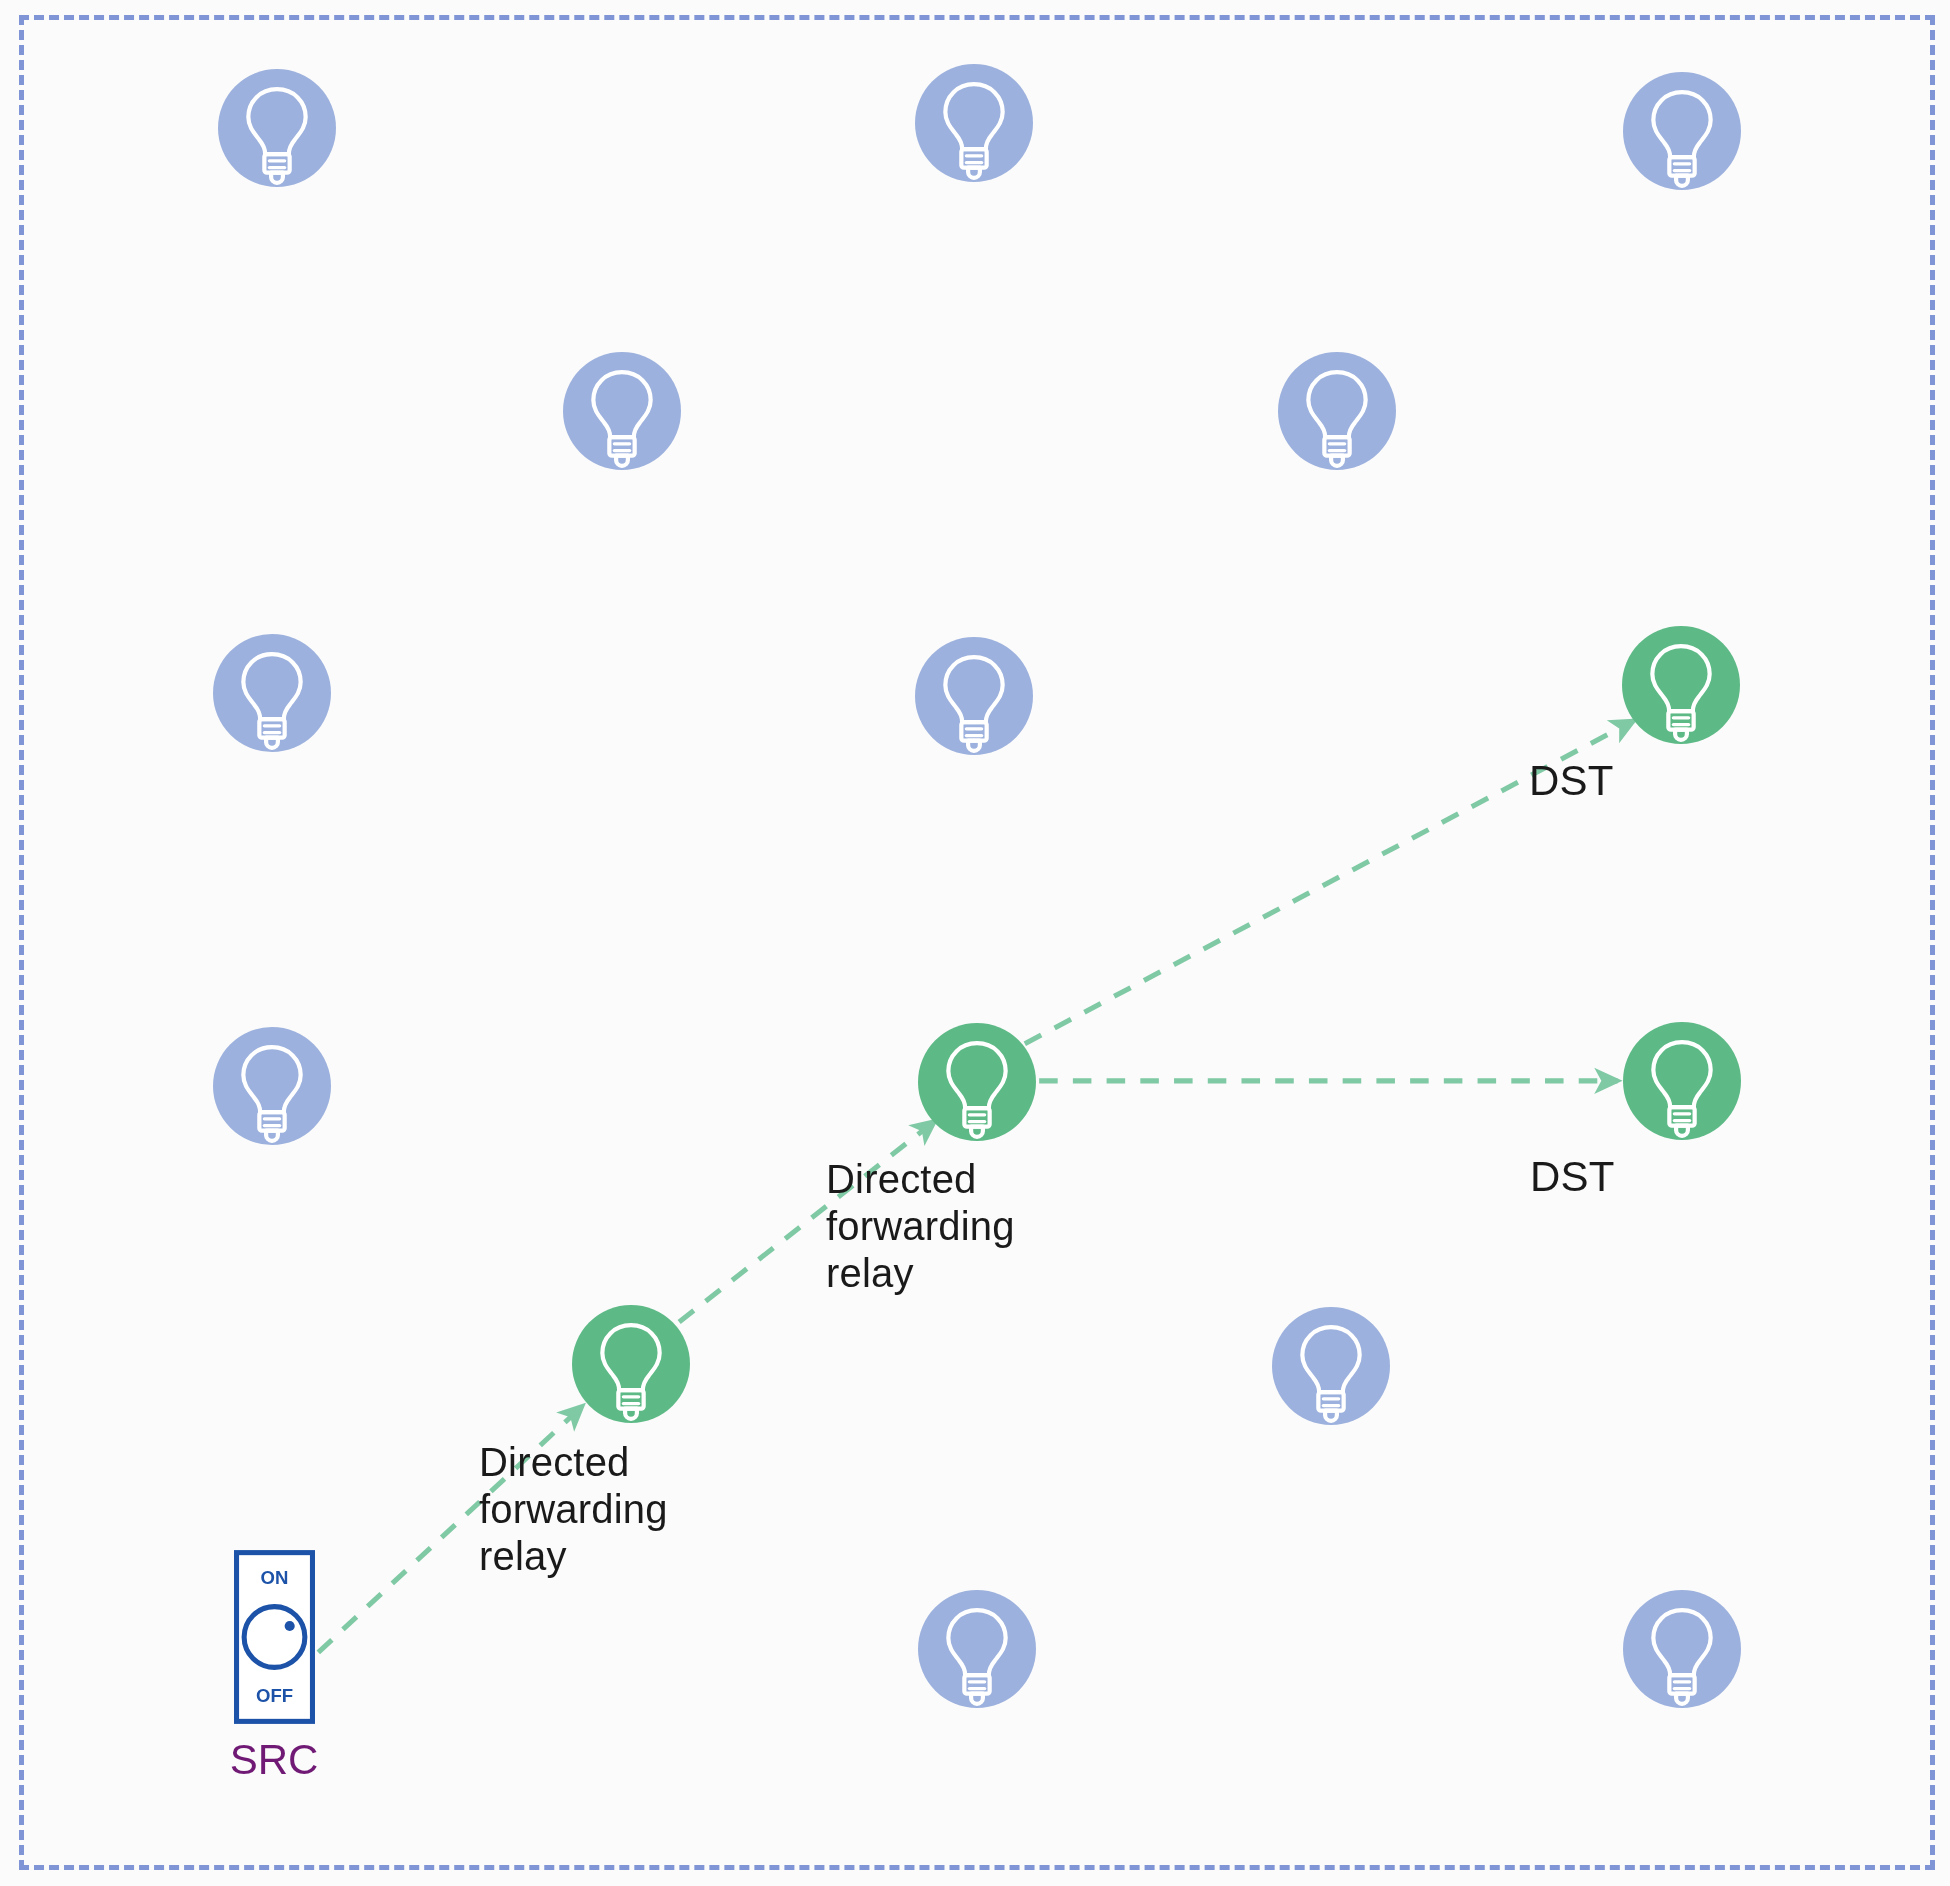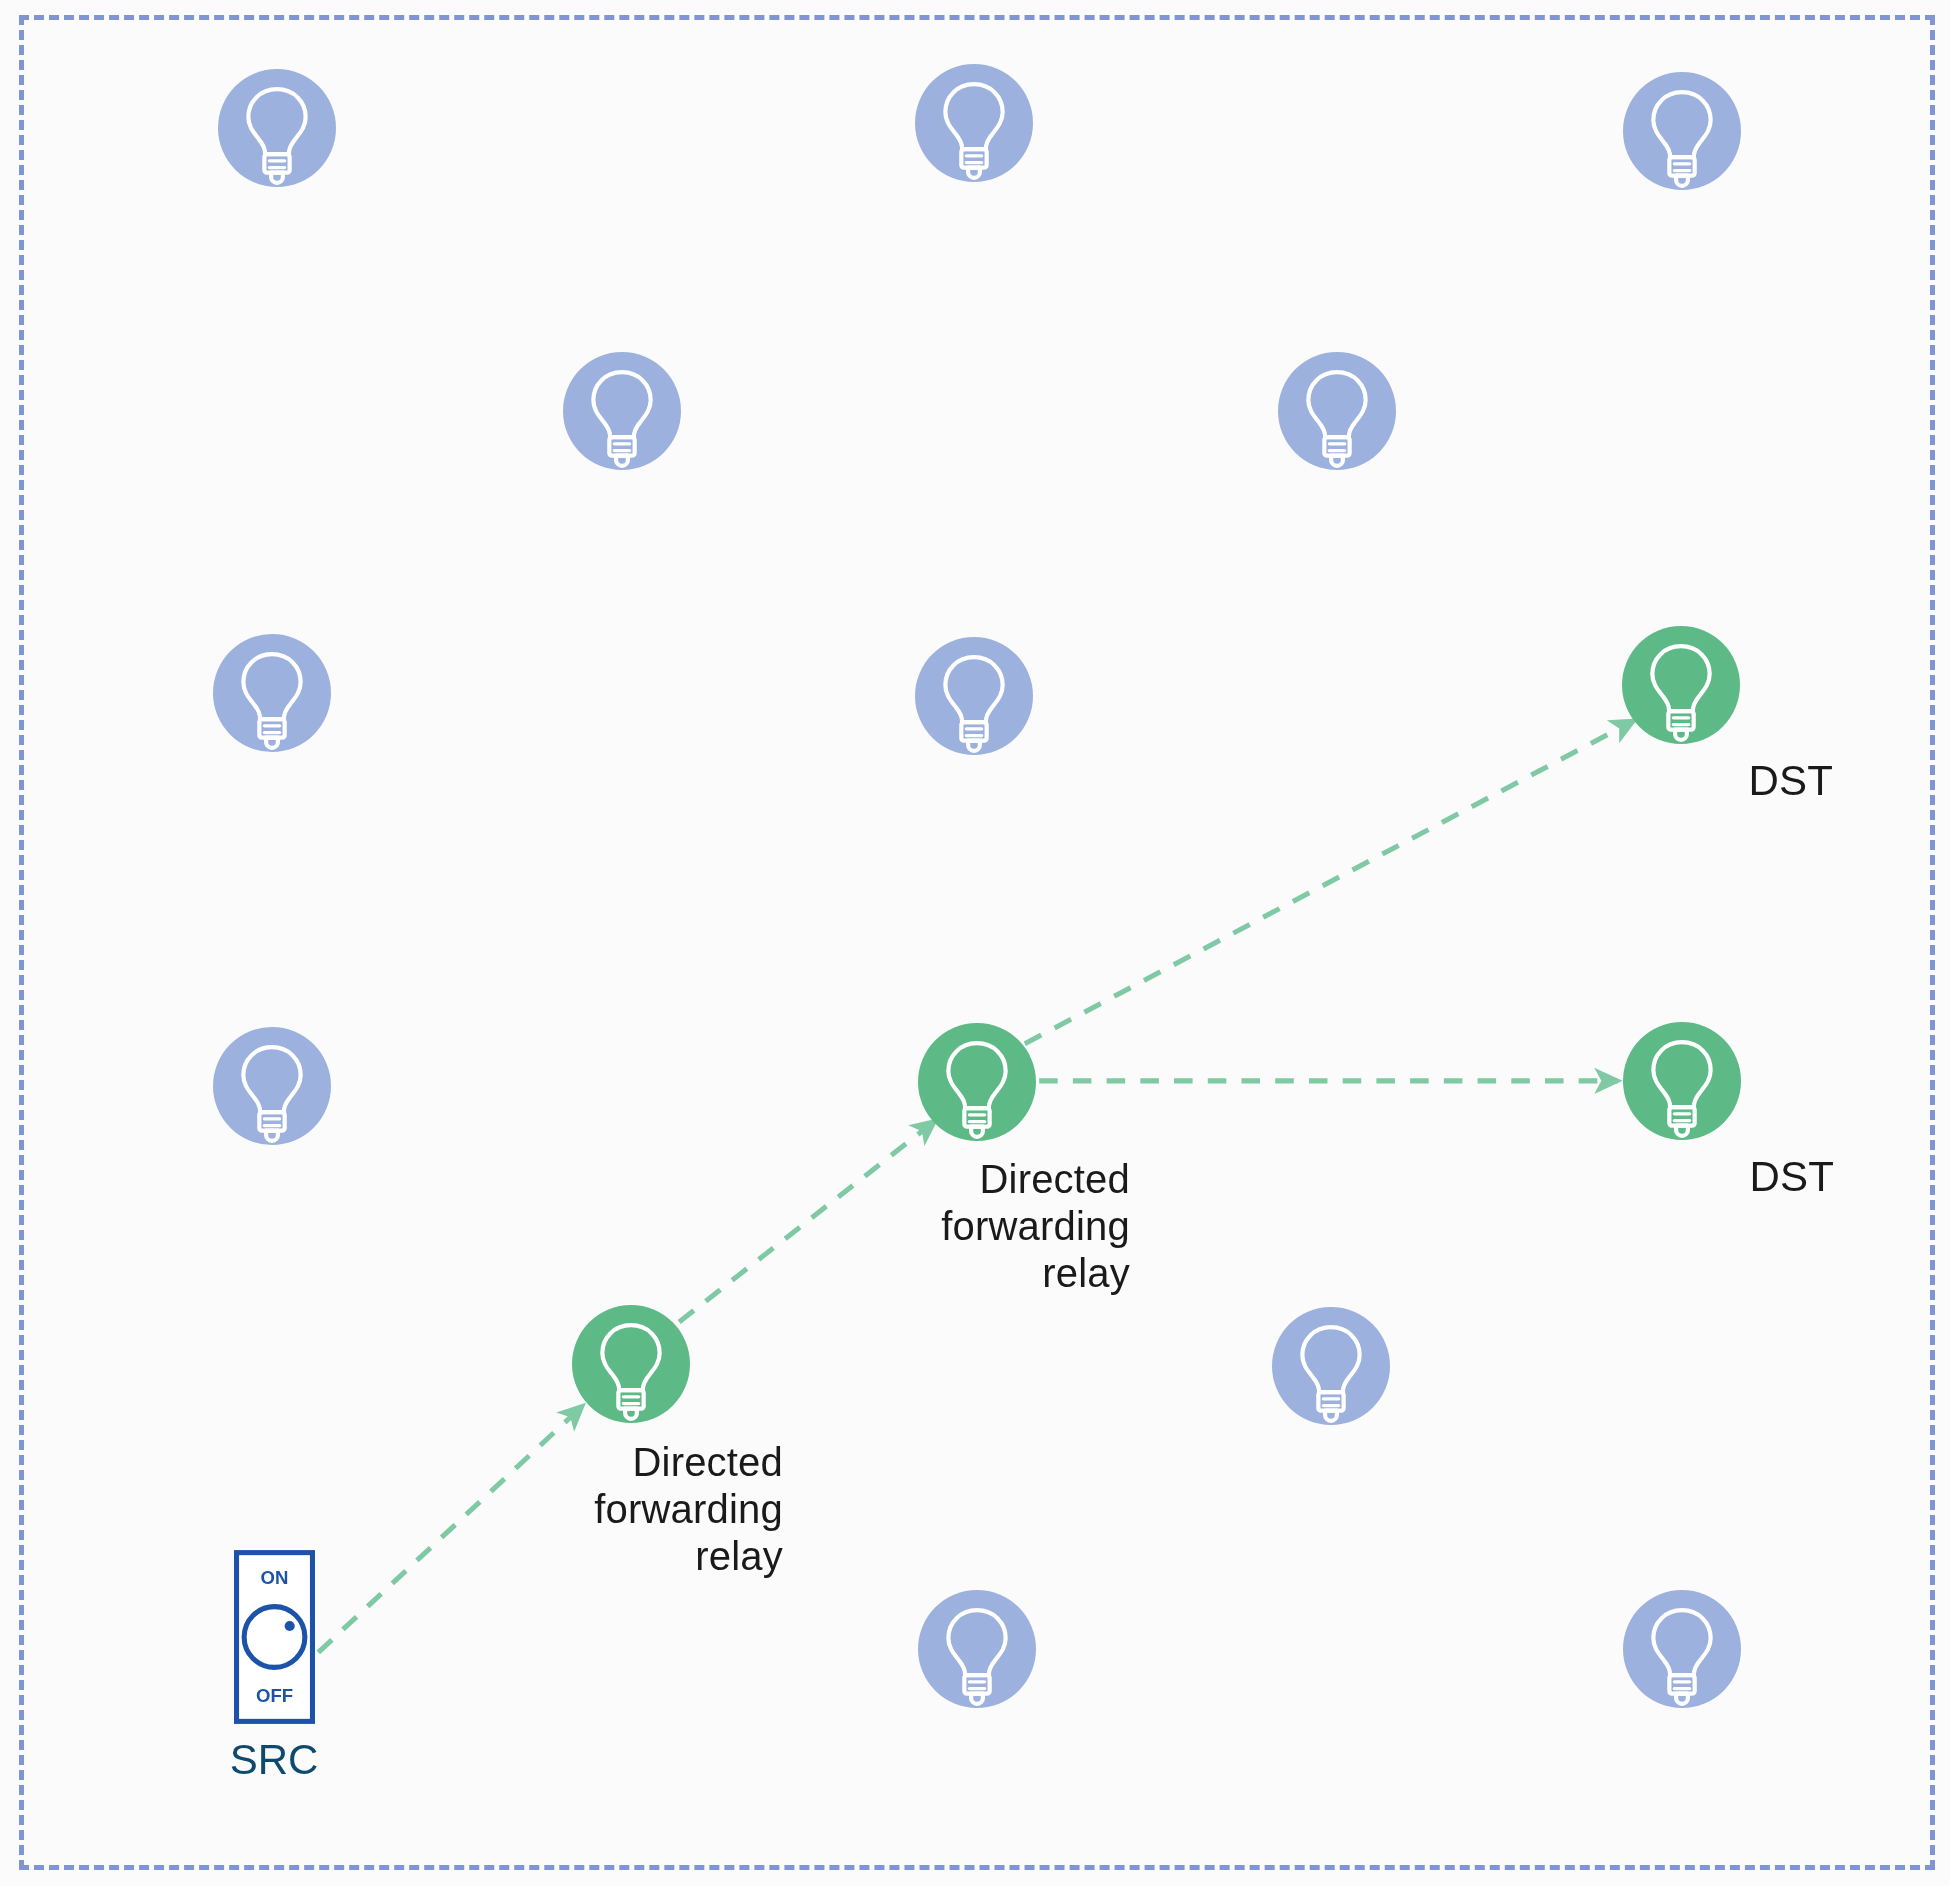--- a/index.html
+++ b/index.html
@@ -56,21 +56,21 @@
   .node .bulb {
     position: absolute;
     left: 0;
     top: 0;
     width: 118px;
     height: 118px;
   }
   
   .caption {
     position: absolute;
-    text-align: right;
+    text-align: left;
     color: #1a1a1a;
     font-size: 40px;
     line-height: 1.18;
     font-family: "Liberation Sans", sans-serif;
     white-space: pre-line;
     letter-spacing: 0.2px;
   }
   .caption.short { font-size: 42px; }
   
   #src-switch {
@@ -82,21 +82,21 @@
     text-decoration: underline;
   }
   #src-switch svg { display: block; }
   #src-caption {
     position: absolute;
     left: 173px;
     top: 1736px;
     width: 202px;
     text-align: center;
     font-size: 42px;
-    color: #0c4a6e;
+    color: #701a75;
     font-family: "Liberation Sans", sans-serif;
   }
 </style>
 </head>
 <body>
 
 <div id="stage">
 
   <div id="area"></div>
 

